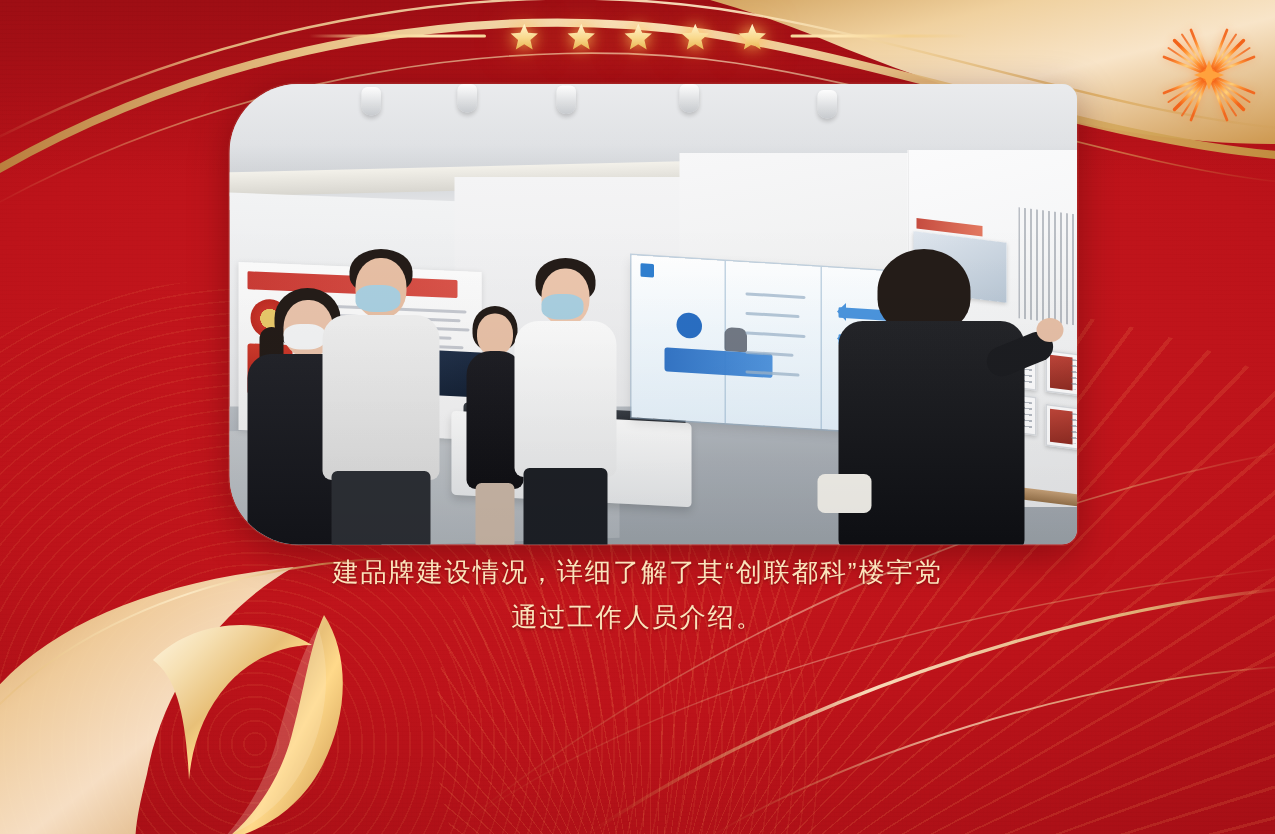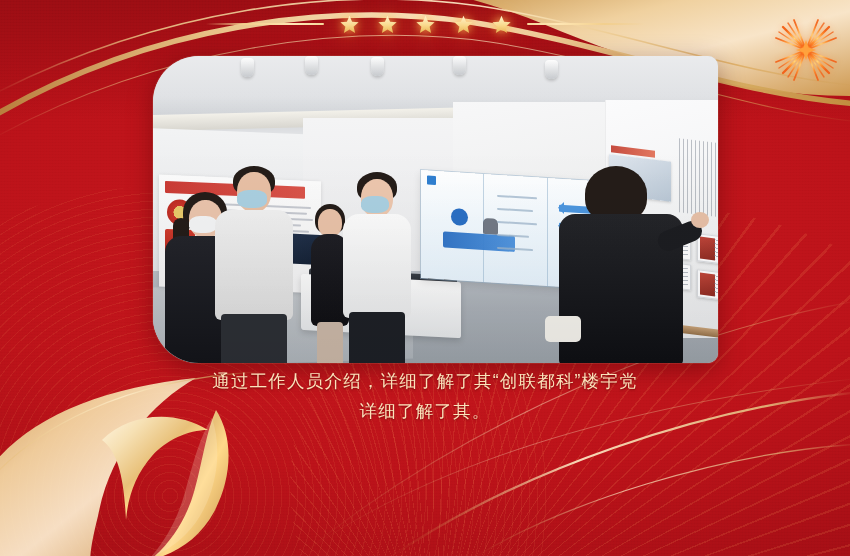--- a/index.html
+++ b/index.html
@@ -439,18 +439,18 @@
         <div class="body" style="left:112px;top:60px;width:46px;height:20px;background:#1c1d21;transform:rotate(-22deg);border-radius:10px"></div>
         <div class="head" style="left:146px;top:46px;width:18px;height:16px;background:#e6bfa6;border-radius:50%"></div>
         <div class="body" style="left:0px;top:150px;width:36px;height:26px;background:#f2f0ea;border-radius:5px"></div>
       </div>
 
       <div class="photo-shade"></div>
     </div>
   </div>
 
   <div class="caption">
-    <div>通过工作人员介绍，详细了解了其“创联都科”楼宇党</div>
-    <div>详细了解了其。</div>
+    <div>建品牌建设情况，详细了解了其“创联都科”楼宇党</div>
+    <div>通过工作人员介绍。</div>
   </div>
 
 
 </div>
 
 </body></html>

